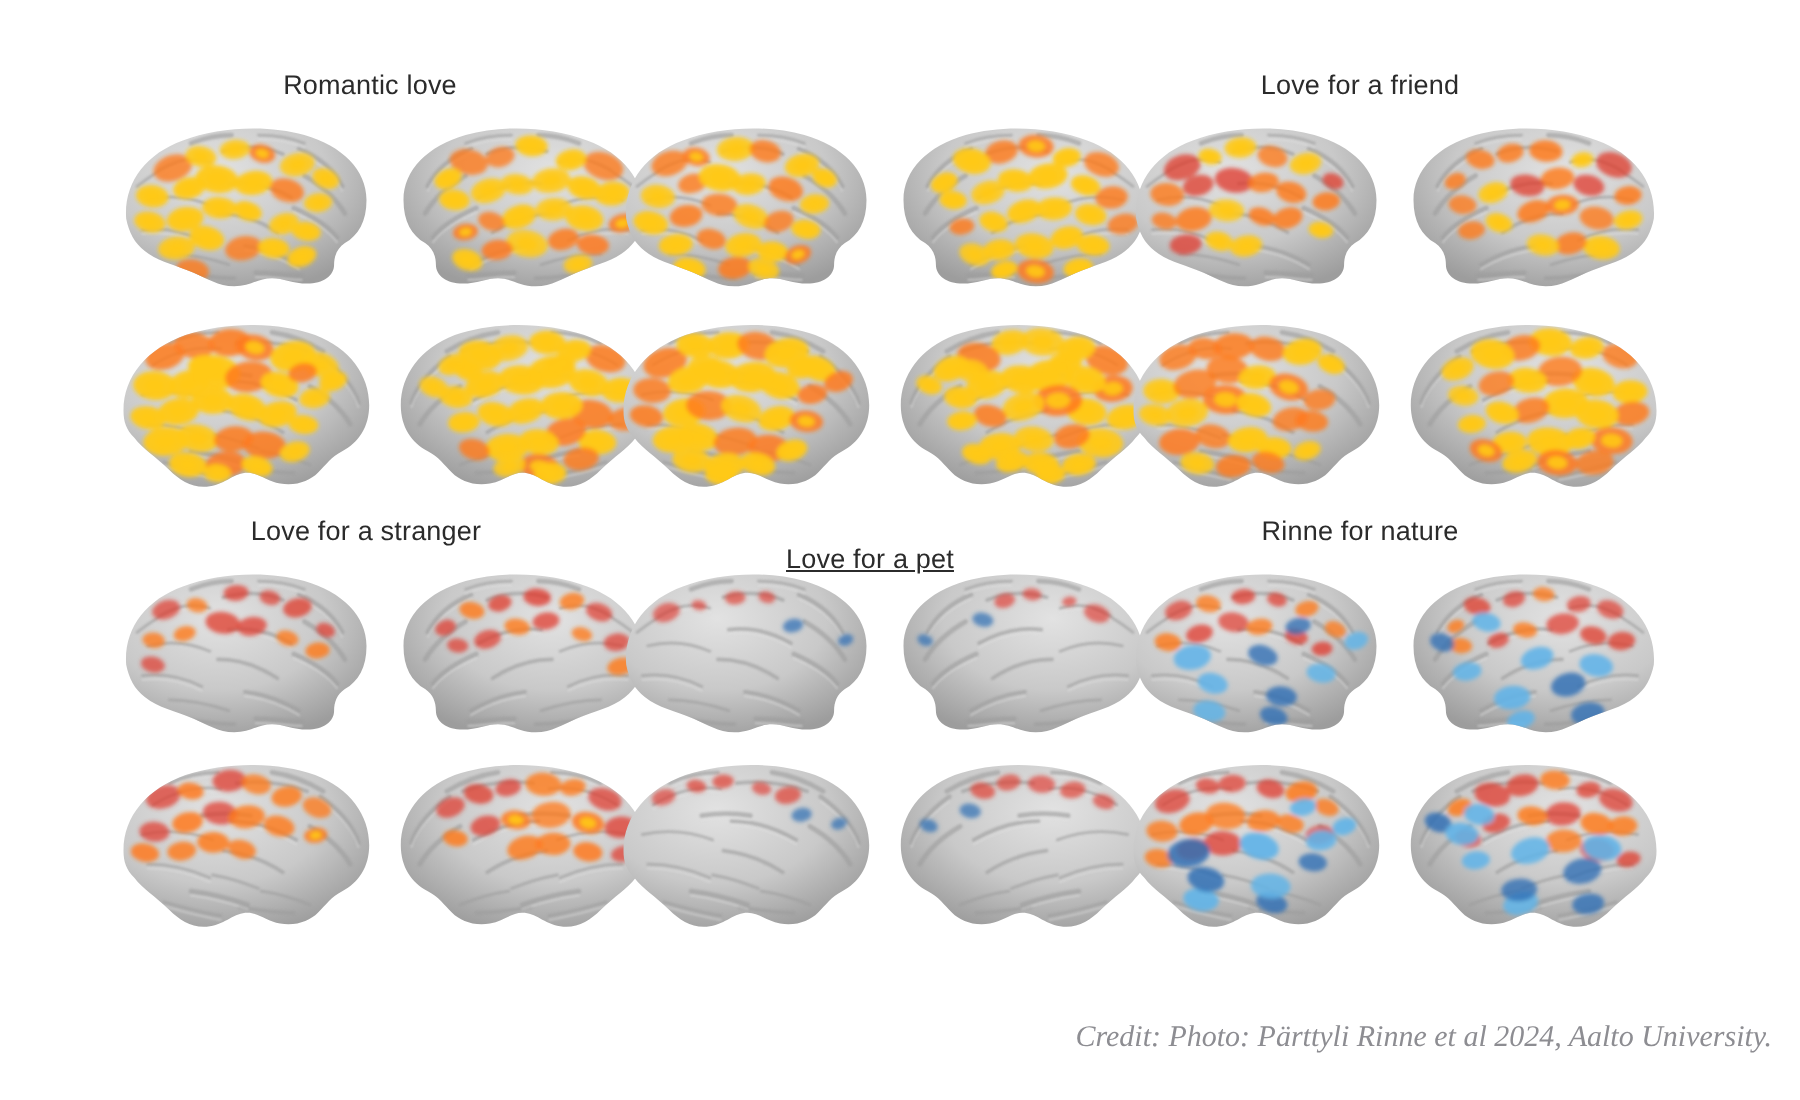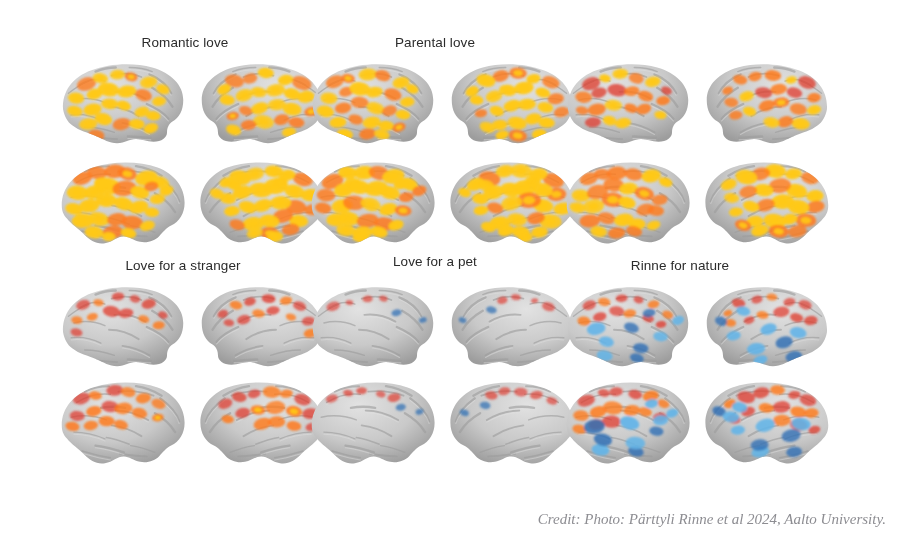--- a/index.html
+++ b/index.html
@@ -44,24 +44,24 @@
     white-space:nowrap;
     margin-top:47px;
   }
 </style>
 </head>
 <body>
 
 <div id="figure">
 
   <div class="panel-title" style="left:90px;top:35px;width:190px;">Romantic love</div>
-  <div class="panel-title" style="left:340px;top:35px;width:190px;">Parental love</div>
+  <div class="panel-title" style="left:585px;top:35px;width:190px;">Love for a friend</div>
 
   <div class="panel-title" style="left:88px;top:258px;width:190px;">Love for a stranger</div>
-  <div class="panel-title" style="left:340px;top:254px;width:190px;">Love for a pet</div>
+  <div class="panel-title" style="left:340px;top:272px;width:190px;text-decoration:underline;">Love for a pet</div>
   <div class="panel-title" style="left:585px;top:258px;width:190px;">Rinne for nature</div>
 
   <div id="brain-layer">
       <div class="brain-cell" style="left:55px;top:52px;width:135px;height:104px;">
         <svg viewBox="0 0 100 72" preserveAspectRatio="xMidYMid meet" xmlns="http://www.w3.org/2000/svg" aria-hidden="true">
           <defs>
             <radialGradient id="shg1009" cx="38%" cy="28%" r="78%">
               <stop offset="0%" stop-color="#e2e2e2"></stop>
               <stop offset="58%" stop-color="#c9c9c9"></stop>
               <stop offset="100%" stop-color="#9d9d9d"></stop>

